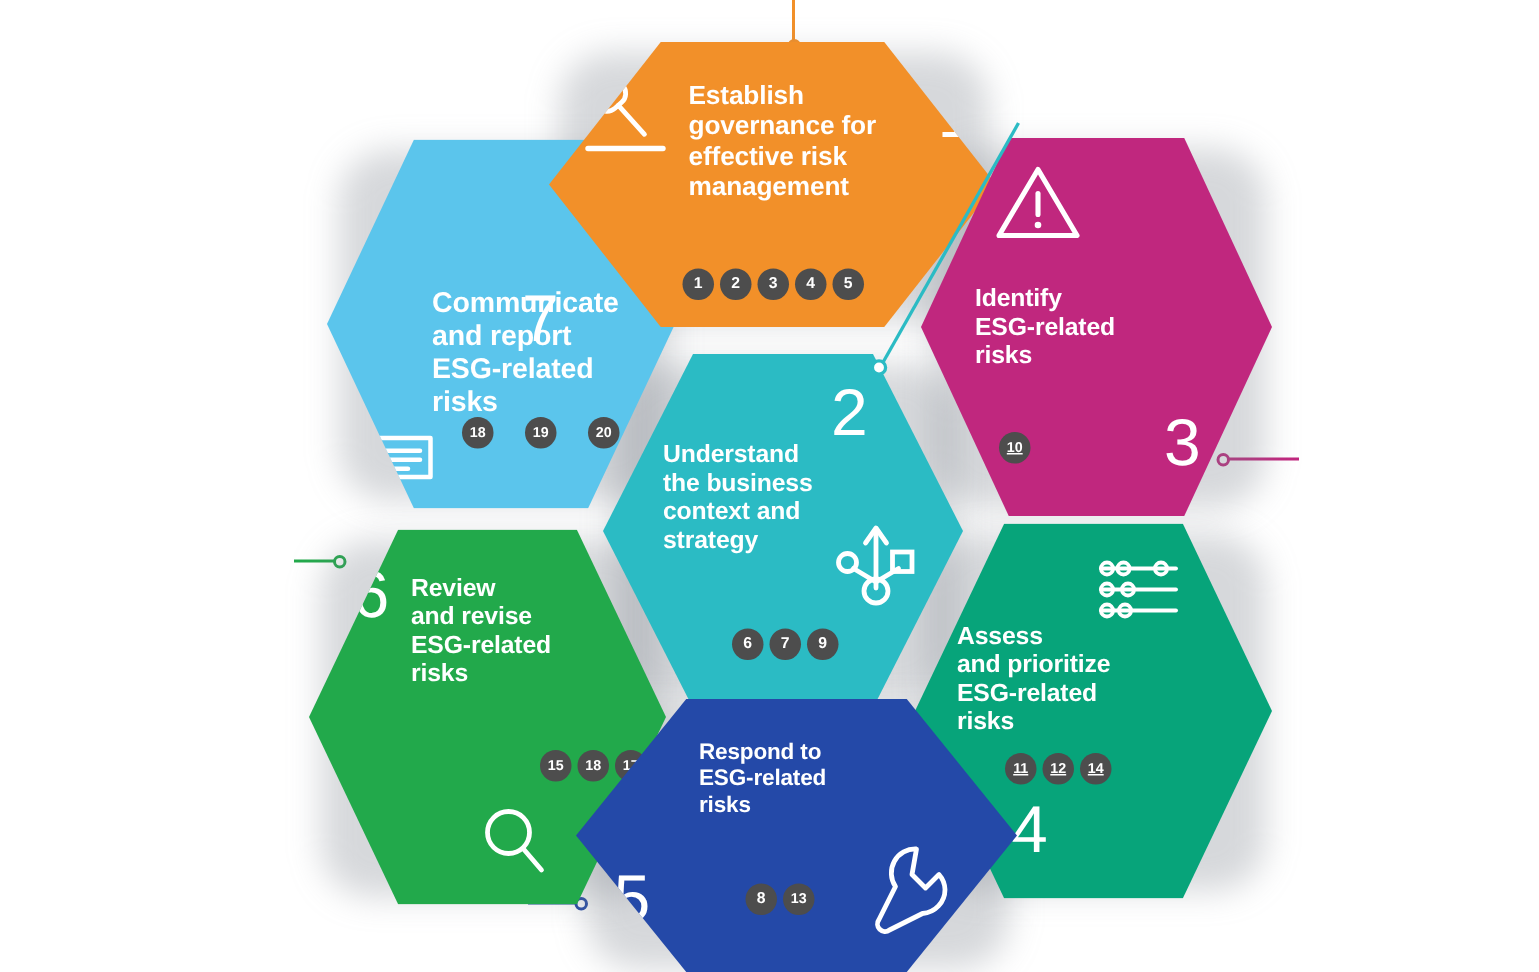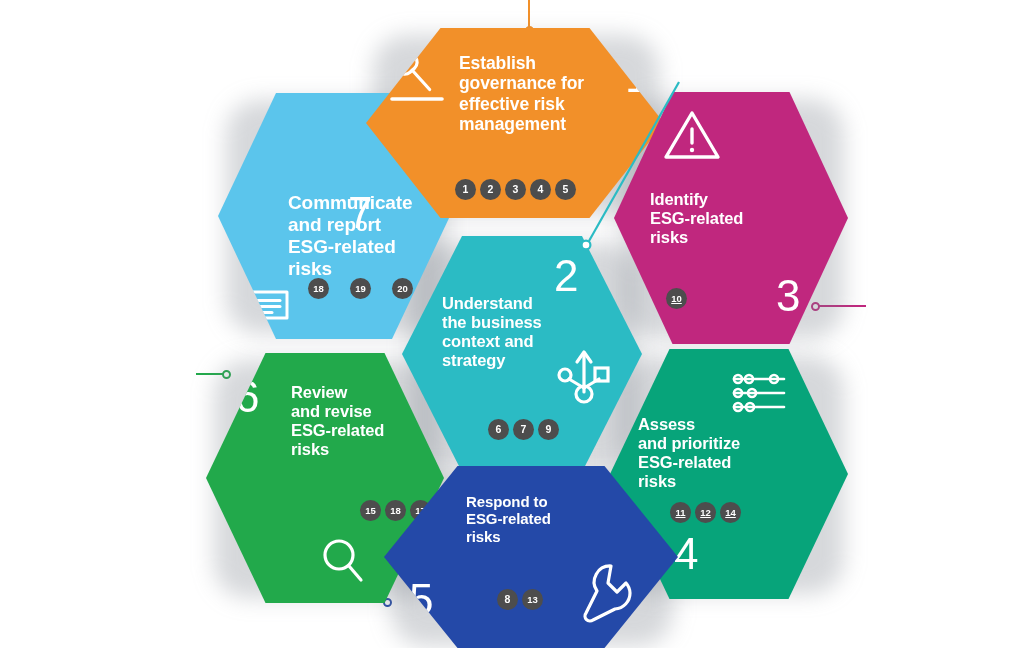--- a/index.html
+++ b/index.html
@@ -246,21 +246,21 @@
         <div class="badge">7</div>
         <div class="badge">9</div>
       </div>
     </div>
   </div>
 
   <div class="hex-shadow" style="left:214px; top:360px; width:226px; height:238px;"></div>
   <div class="hex" style="left:206px; top:353px; width:238px; height:250px; background:#22A94B;">
     <div class="hex-inner">
       <div class="hex-num" style="left:29px; top:22px; font-size:44px;">6</div>
-      <div class="hex-title t-left" style="left:68px; top:30px; width:170px; font-size:16.5px;margin-left:17px;">Review
+      <div class="hex-title t-left" style="left:68px; top:30px; width:170px; font-size:16.5px;">Review
 and revise
 ESG-related
 risks</div>
       <div class="hex-icon" style="left:111px; top:182px;">
         <svg width="50" height="52" viewBox="0 0 50 52" fill="none">
           <circle cx="22" cy="20" r="14" stroke="#fff" stroke-width="3.2"></circle>
           <line x1="32" y1="31" x2="44" y2="45" stroke="#fff" stroke-width="3.2" stroke-linecap="round"></line>
         </svg>
       </div>
       <div class="badges" style="left:114px; top:147px;margin-left:40px;">

